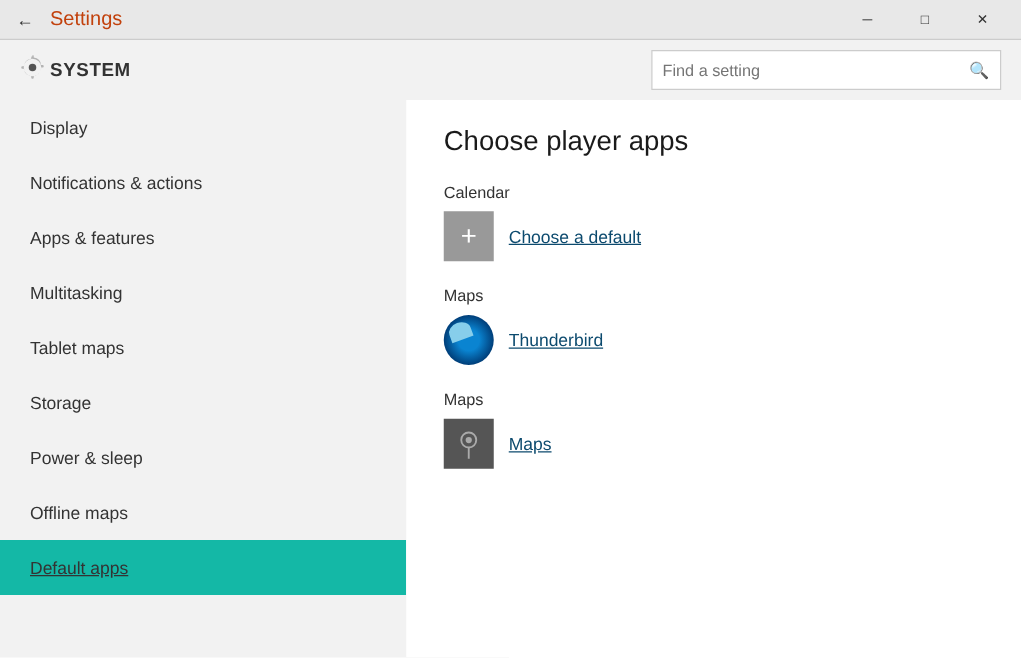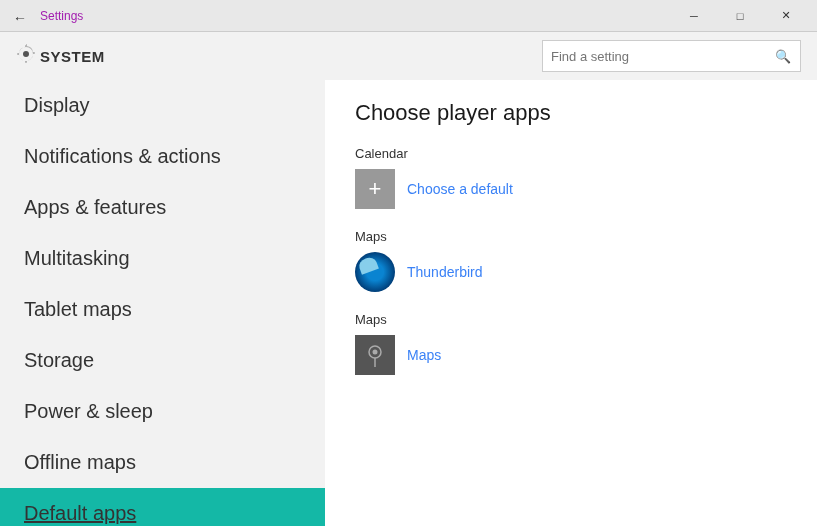--- a/index.html
+++ b/index.html
@@ -30,22 +30,22 @@
       width: 24px;
       height: 24px;
       display: flex;
       align-items: center;
       justify-content: center;
       cursor: pointer;
       font-size: 14px;
       color: #333;
     }
     .title-bar-left .window-title {
-      font-size: 12px;
-      color: #a21caf;
+      font-size: 16px;
+      color: #c2410c;
     }
     .title-bar-controls {
       display: flex;
       gap: 0;
     }
     .title-bar-controls button {
       background: none;
       border: none;
       width: 46px;
       height: 32px;
@@ -86,21 +86,21 @@
       text-transform: uppercase;
       letter-spacing: 0.5px;
     }
     .search-box {
       margin-left: auto;
       display: flex;
       align-items: center;
       background: white;
       border: 1px solid #ccc;
       height: 32px;
-      width: 259px;
+      width: 280px;
       padding: 0 8px;
     }
     .search-box input {
       border: none;
       outline: none;
       font-size: 13px;
       color: #999;
       width: 100%;
       background: transparent;
     }
@@ -120,21 +120,21 @@
     
     .sidebar {
       width: 325px;
       min-width: 325px;
       background: #f2f2f2;
       overflow-y: auto;
       border-right: none;
     }
     .sidebar-item {
       padding: 14px 16px 14px 24px;
-      font-size: 20px;
+      font-size: 14px;
       color: #333;
       cursor: pointer;
       user-select: none;
     }
     .sidebar-item.active {
       background: #14b8a6;
       font-weight: 400;
       text-decoration: underline;
     }
 
@@ -185,21 +185,22 @@
 
     .app-icon.plus-icon {
       background: #999;
       color: white;
       font-size: 22px;
       font-weight: 300;
     }
 
     .app-name {
       font-size: 14px;
-      color: #3b82f6;
+      color: #0c4a6e;
+      text-decoration: underline;
     }
 
     
     .thunderbird-icon {
       width: 40px;
       height: 40px;
       background: radial-gradient(circle at 50% 50%, #0a84d1 30%, #003f7a 70%);
       border-radius: 50%;
       position: relative;
       overflow: hidden;

